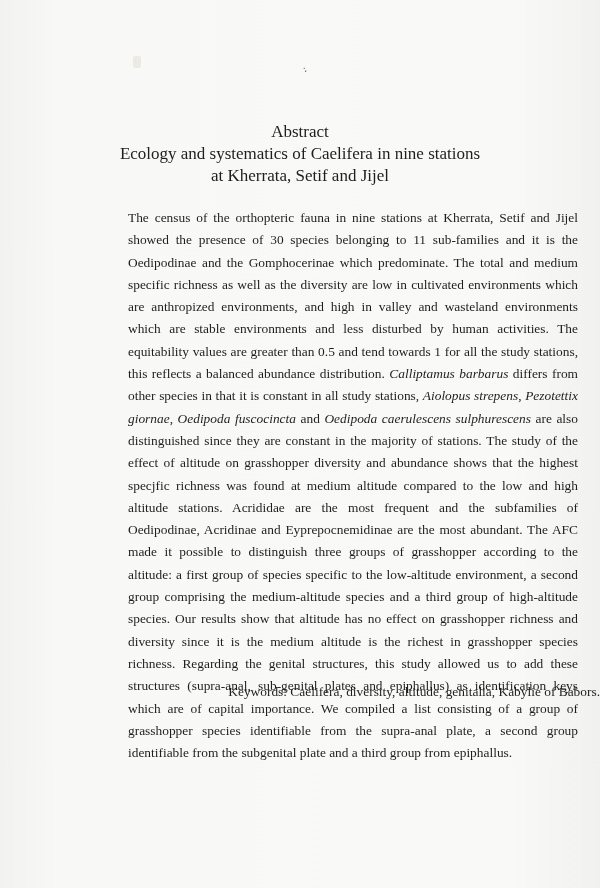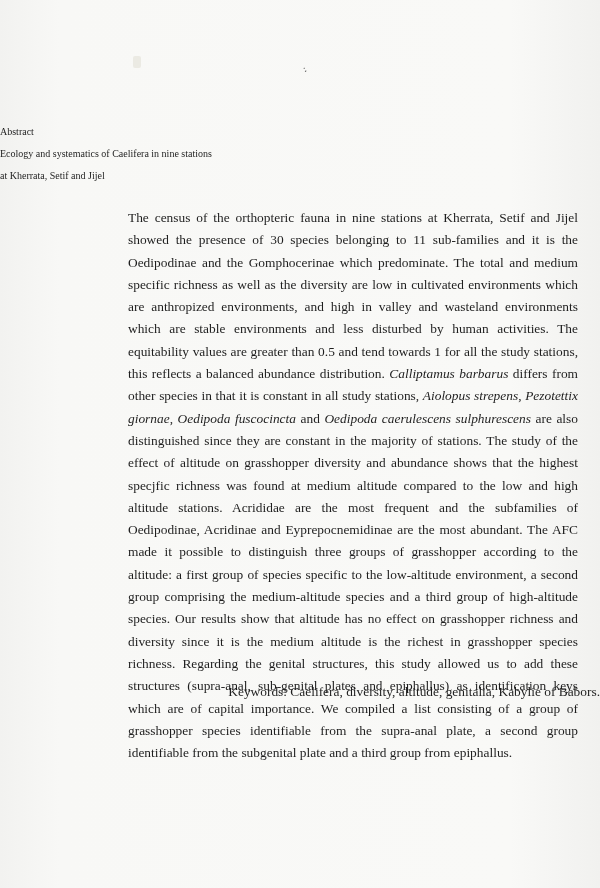--- a/index.html
+++ b/index.html
@@ -24,21 +24,22 @@
     .speck {
       position: absolute;
       font-size: 10px;
       color: #555;
     }
     .speck-1 { left: 303px; top: 64px; color: #333; font-size: 9px; transform: rotate(30deg); }
     .speck-2 { left: 133px; top: 56px; width: 8px; height: 12px; background: #e6e4dc; opacity: 0.7; border-radius: 2px; }
     .header {
       position: absolute;
       left: 0; width: 600px;
-      font-size: 10px;
+      text-align: center;
+      font-size: 17px;
       line-height: 22px;
     }
     .abstract-title { top: 121px; }
     .paper-title { top: 143px; }
     .paper-location { top: 165px; }
     .body-text {
       position: absolute;
       left: 128px;
       top: 207px;
       width: 450px;

